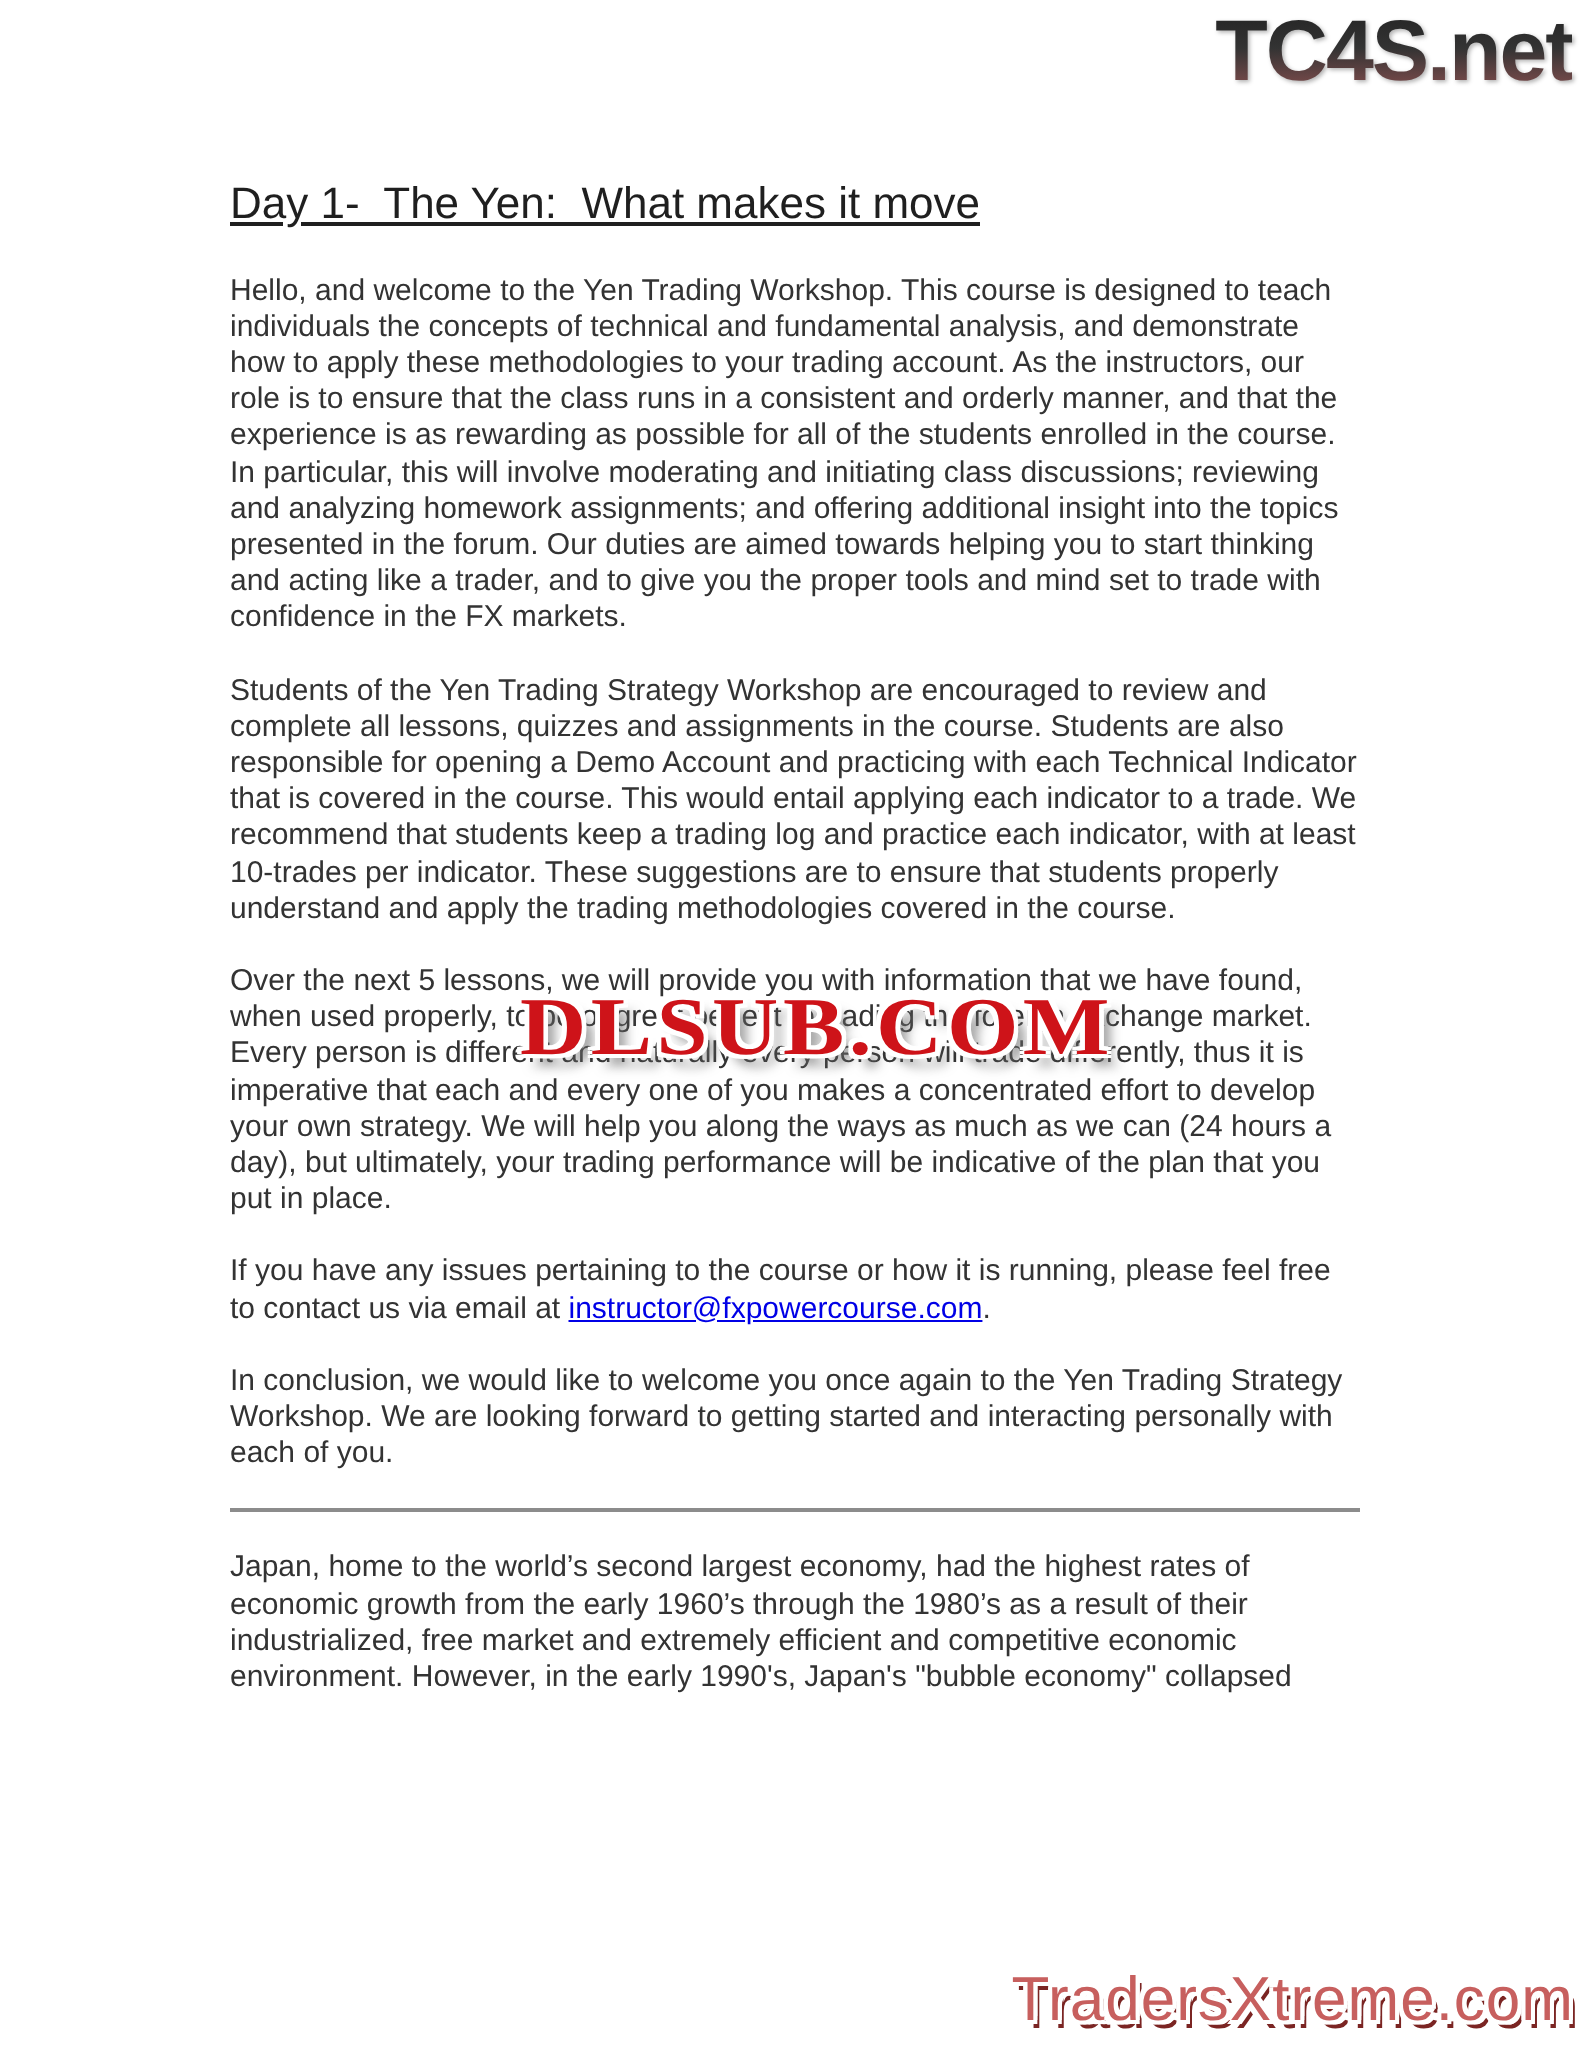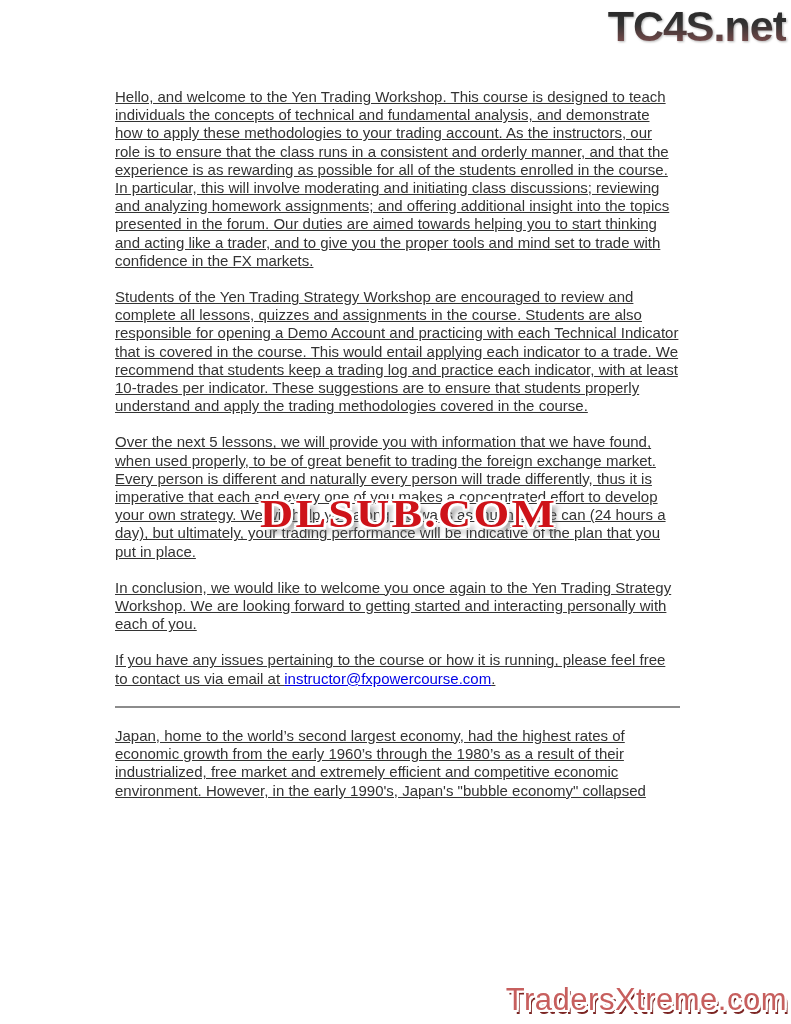--- a/index.html
+++ b/index.html
@@ -47,21 +47,21 @@
     text-decoration: underline;
     white-space: pre-wrap;
   }
   .h-a {
     margin: 0 0 22px 0;
     font-size: 15px;
     font-weight: bold;
     color: #1f1f1f;
     white-space: pre-wrap;
   }
-  .content p { margin: 0 0 18px 0; text-decoration: underline; }
+  .content p { margin: 0 0 18px 0; }
   .email-link { color: #0000e6; text-decoration: underline; cursor: pointer; }
   .h-b {
     margin: 10px 0 3px 0;
     font-size: 15px;
     font-weight: bold;
     color: #1f1f1f;
   }
   .rule {
     border: none;
     border-top: 2px solid #8c8c8c;
@@ -108,31 +108,32 @@
   }
 </style>
 </head>
 <body>
 
 <div class="page">
 
   <div class="top-logo">TC4S.net</div>
 
   <div class="content">
+    <h1 class="title">Day 1-  The Yen:  What makes it move</h1>
 
 
     <p>Hello, and welcome to the Yen Trading Workshop. This course is designed to teach individuals the concepts of technical and fundamental analysis, and demonstrate how to apply these methodologies to your trading account. As the instructors, our role is to ensure that the class runs in a consistent and orderly manner, and that the experience is as rewarding as possible for all of the students enrolled in the course. In particular, this will involve moderating and initiating class discussions; reviewing and analyzing homework assignments; and offering additional insight into the topics presented in the forum. Our duties are aimed towards helping you to start thinking and acting like a trader, and to give you the proper tools and mind set to trade with confidence in the FX markets.</p>
 
     <p>Students of the Yen Trading Strategy Workshop are encouraged to review and complete all lessons, quizzes and assignments in the course. Students are also responsible for opening a Demo Account and practicing with each Technical Indicator that is covered in the course. This would entail applying each indicator to a trade. We recommend that students keep a trading log and practice each indicator, with at least 10-trades per indicator. These suggestions are to ensure that students properly understand and apply the trading methodologies covered in the course.</p>
 
     <p>Over the next 5 lessons, we will provide you with information that we have found, when used properly, to be of great benefit to trading the foreign exchange market. Every person is different and naturally every person will trade differently, thus it is imperative that each and every one of you makes a concentrated effort to develop your own strategy. We will help you along the ways as much as we can (24 hours a day), but ultimately, your trading performance will be indicative of the plan that you put in place.</p>
 
+    <p><span>If you have any issues pertaining to the course or how it is running, please feel free to contact us via email at </span><a href="#" class="email-link">instructor@fxpowercourse.com</a><span>.</span></p>
+
     <p>In conclusion, we would like to welcome you once again to the Yen Trading Strategy Workshop. We are looking forward to getting started and interacting personally with each of you.</p>
-
-    <p><span>If you have any issues pertaining to the course or how it is running, please feel free to contact us via email at </span><a href="#" class="email-link">instructor@fxpowercourse.com</a><span>.</span></p>
 
     <hr class="rule">
 
     <p class="p-last">Japan, home to the world’s second largest economy, had the highest rates of economic growth from the early 1960’s through the 1980’s as a result of their industrialized, free market and extremely efficient and competitive economic environment. However, in the early 1990's, Japan's "bubble economy" collapsed</p>
   </div>
 
   <div class="watermark">DLSUB.COM</div>
 
   <div class="bottom-logo">TradersXtreme.com</div>
 

